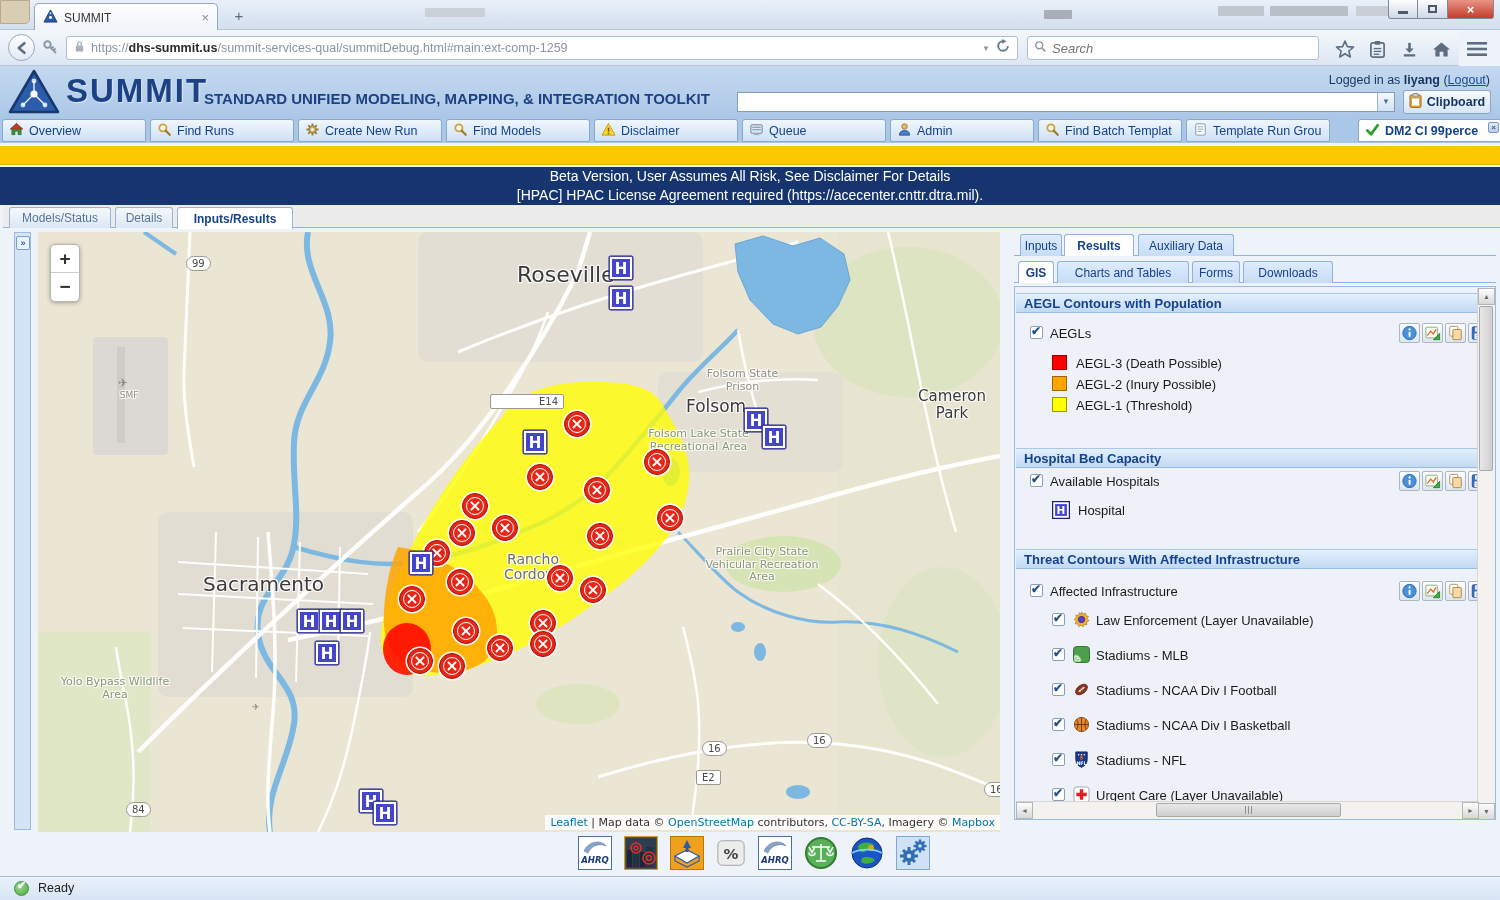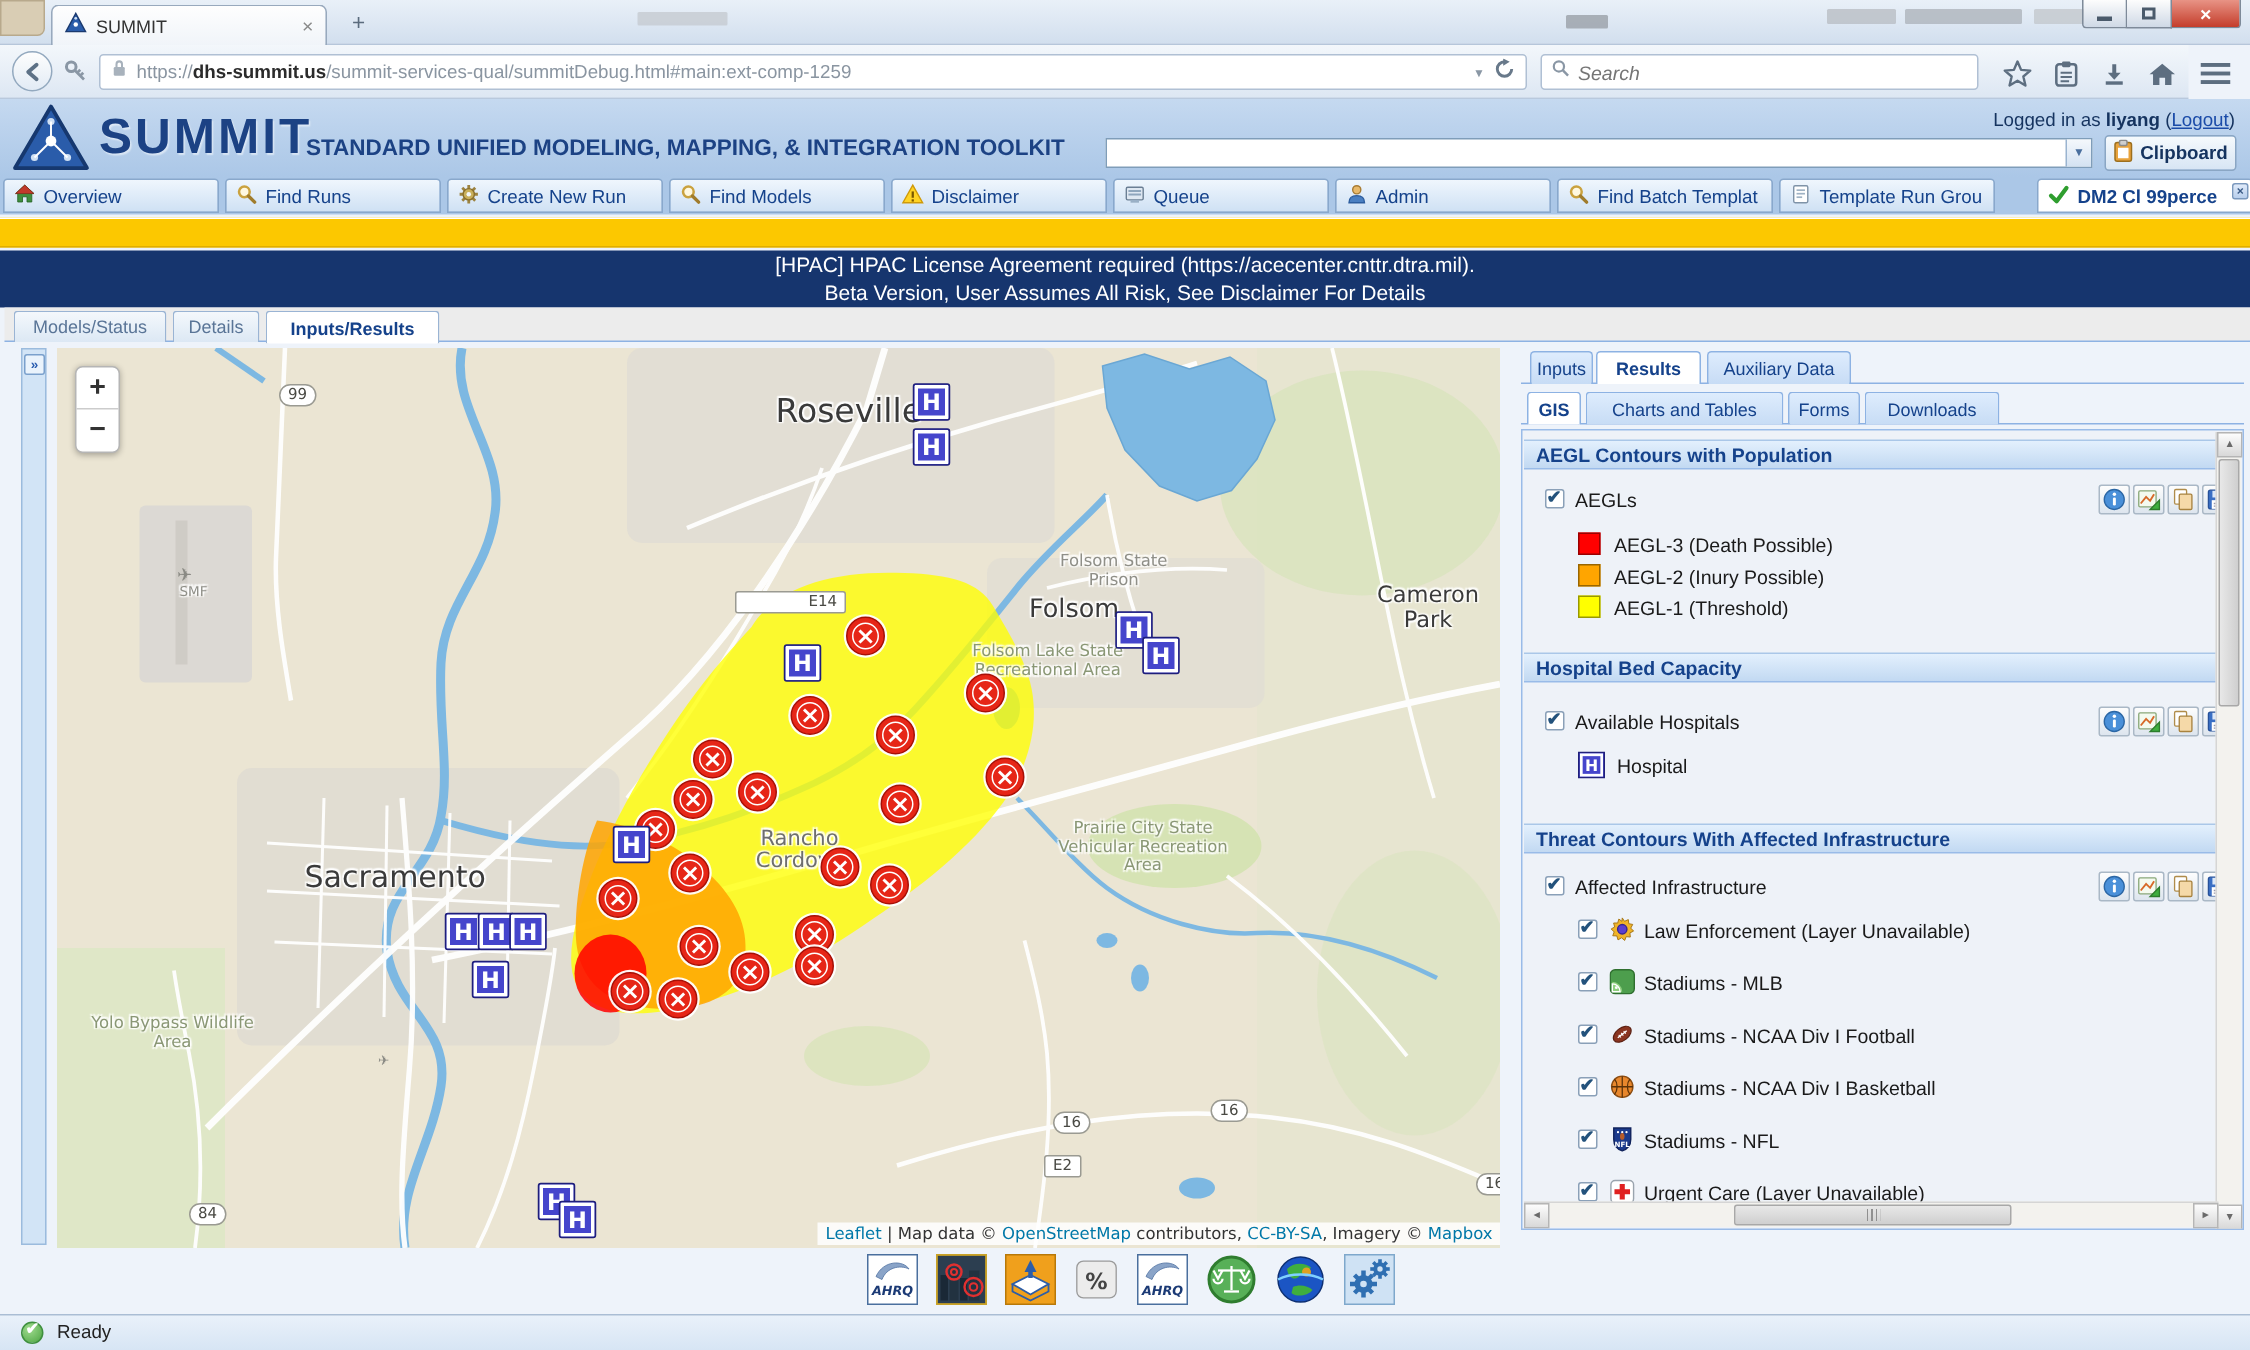--- a/index.html
+++ b/index.html
@@ -394,22 +394,22 @@
         <span><svg width="15" height="15" viewBox="0 0 16 16">
             <path d="M2.5 9 L6.5 13 L13.5 3.5" fill="none" stroke="#2f9e2f" stroke-width="3" stroke-linecap="round" stroke-linejoin="round"></path>
           </svg></span>
         <span>DM2 Cl 99perce</span>
         <span class="tbclose">×</span>
       </div>
     </div>
 
   <div id="goldbar"></div>
   <div id="navybanner">
+    <div>Beta Version, User Assumes All Risk, See Disclaimer For Details</div>
     <div>[HPAC] HPAC License Agreement required (https://acecenter.cnttr.dtra.mil).</div>
-    <div>Beta Version, User Assumes All Risk, See Disclaimer For Details</div>
   </div>
 
   <div id="maintabs">
       <div class="mtab" style="left: 6px; width: 102px;">Models/Status</div>
       <div class="mtab" style="left: 112px; width: 58px;">Details</div>
       <div class="mtab active" style="left: 174px; width: 116px;">Inputs/Results</div>
     </div>
 
   <div id="collapse-strip">
     <div id="expand-btn">»</div>
@@ -671,21 +671,21 @@
           <span class="lbl" style="left: 60px;">AEGL-3 (Death Possible)</span>
         </div>
         <div class="prow" style="top: 89px;">
           <span class="swatch" style="background: rgb(255, 165, 0); border: 1px solid rgb(153, 102, 0);"></span>
           <span class="lbl" style="left: 60px;">AEGL-2 (Inury Possible)</span>
         </div>
         <div class="prow" style="top: 110px;">
           <span class="swatch" style="background: rgb(255, 255, 0); border: 1px solid rgb(153, 153, 0);"></span>
           <span class="lbl" style="left: 60px;">AEGL-1 (Threshold)</span>
         </div>
-        <div class="sec-hdr" style="top: 148px;">Hospital Bed Capacity</div>
+        <div class="sec-hdr" style="top: 161px;">Hospital Bed Capacity</div>
         <div class="prow" style="top: 186px;">
           <span class="cb" style="left: 14px;">
             <span class="cbmark">✔</span>
           </span>
           <span class="lbl" style="left: 34px;">Available Hospitals</span>
           <span class="actions">
             <a class="actbtn">
               <svg width="17" height="16" viewBox="0 0 18 18">
                 <circle cx="9" cy="9" r="7.5" fill="#4a90d9" stroke="#2c67a5"></circle>
                 <rect x="8" y="7.5" width="2.2" height="6" rx="1" fill="#fff"></rect>

